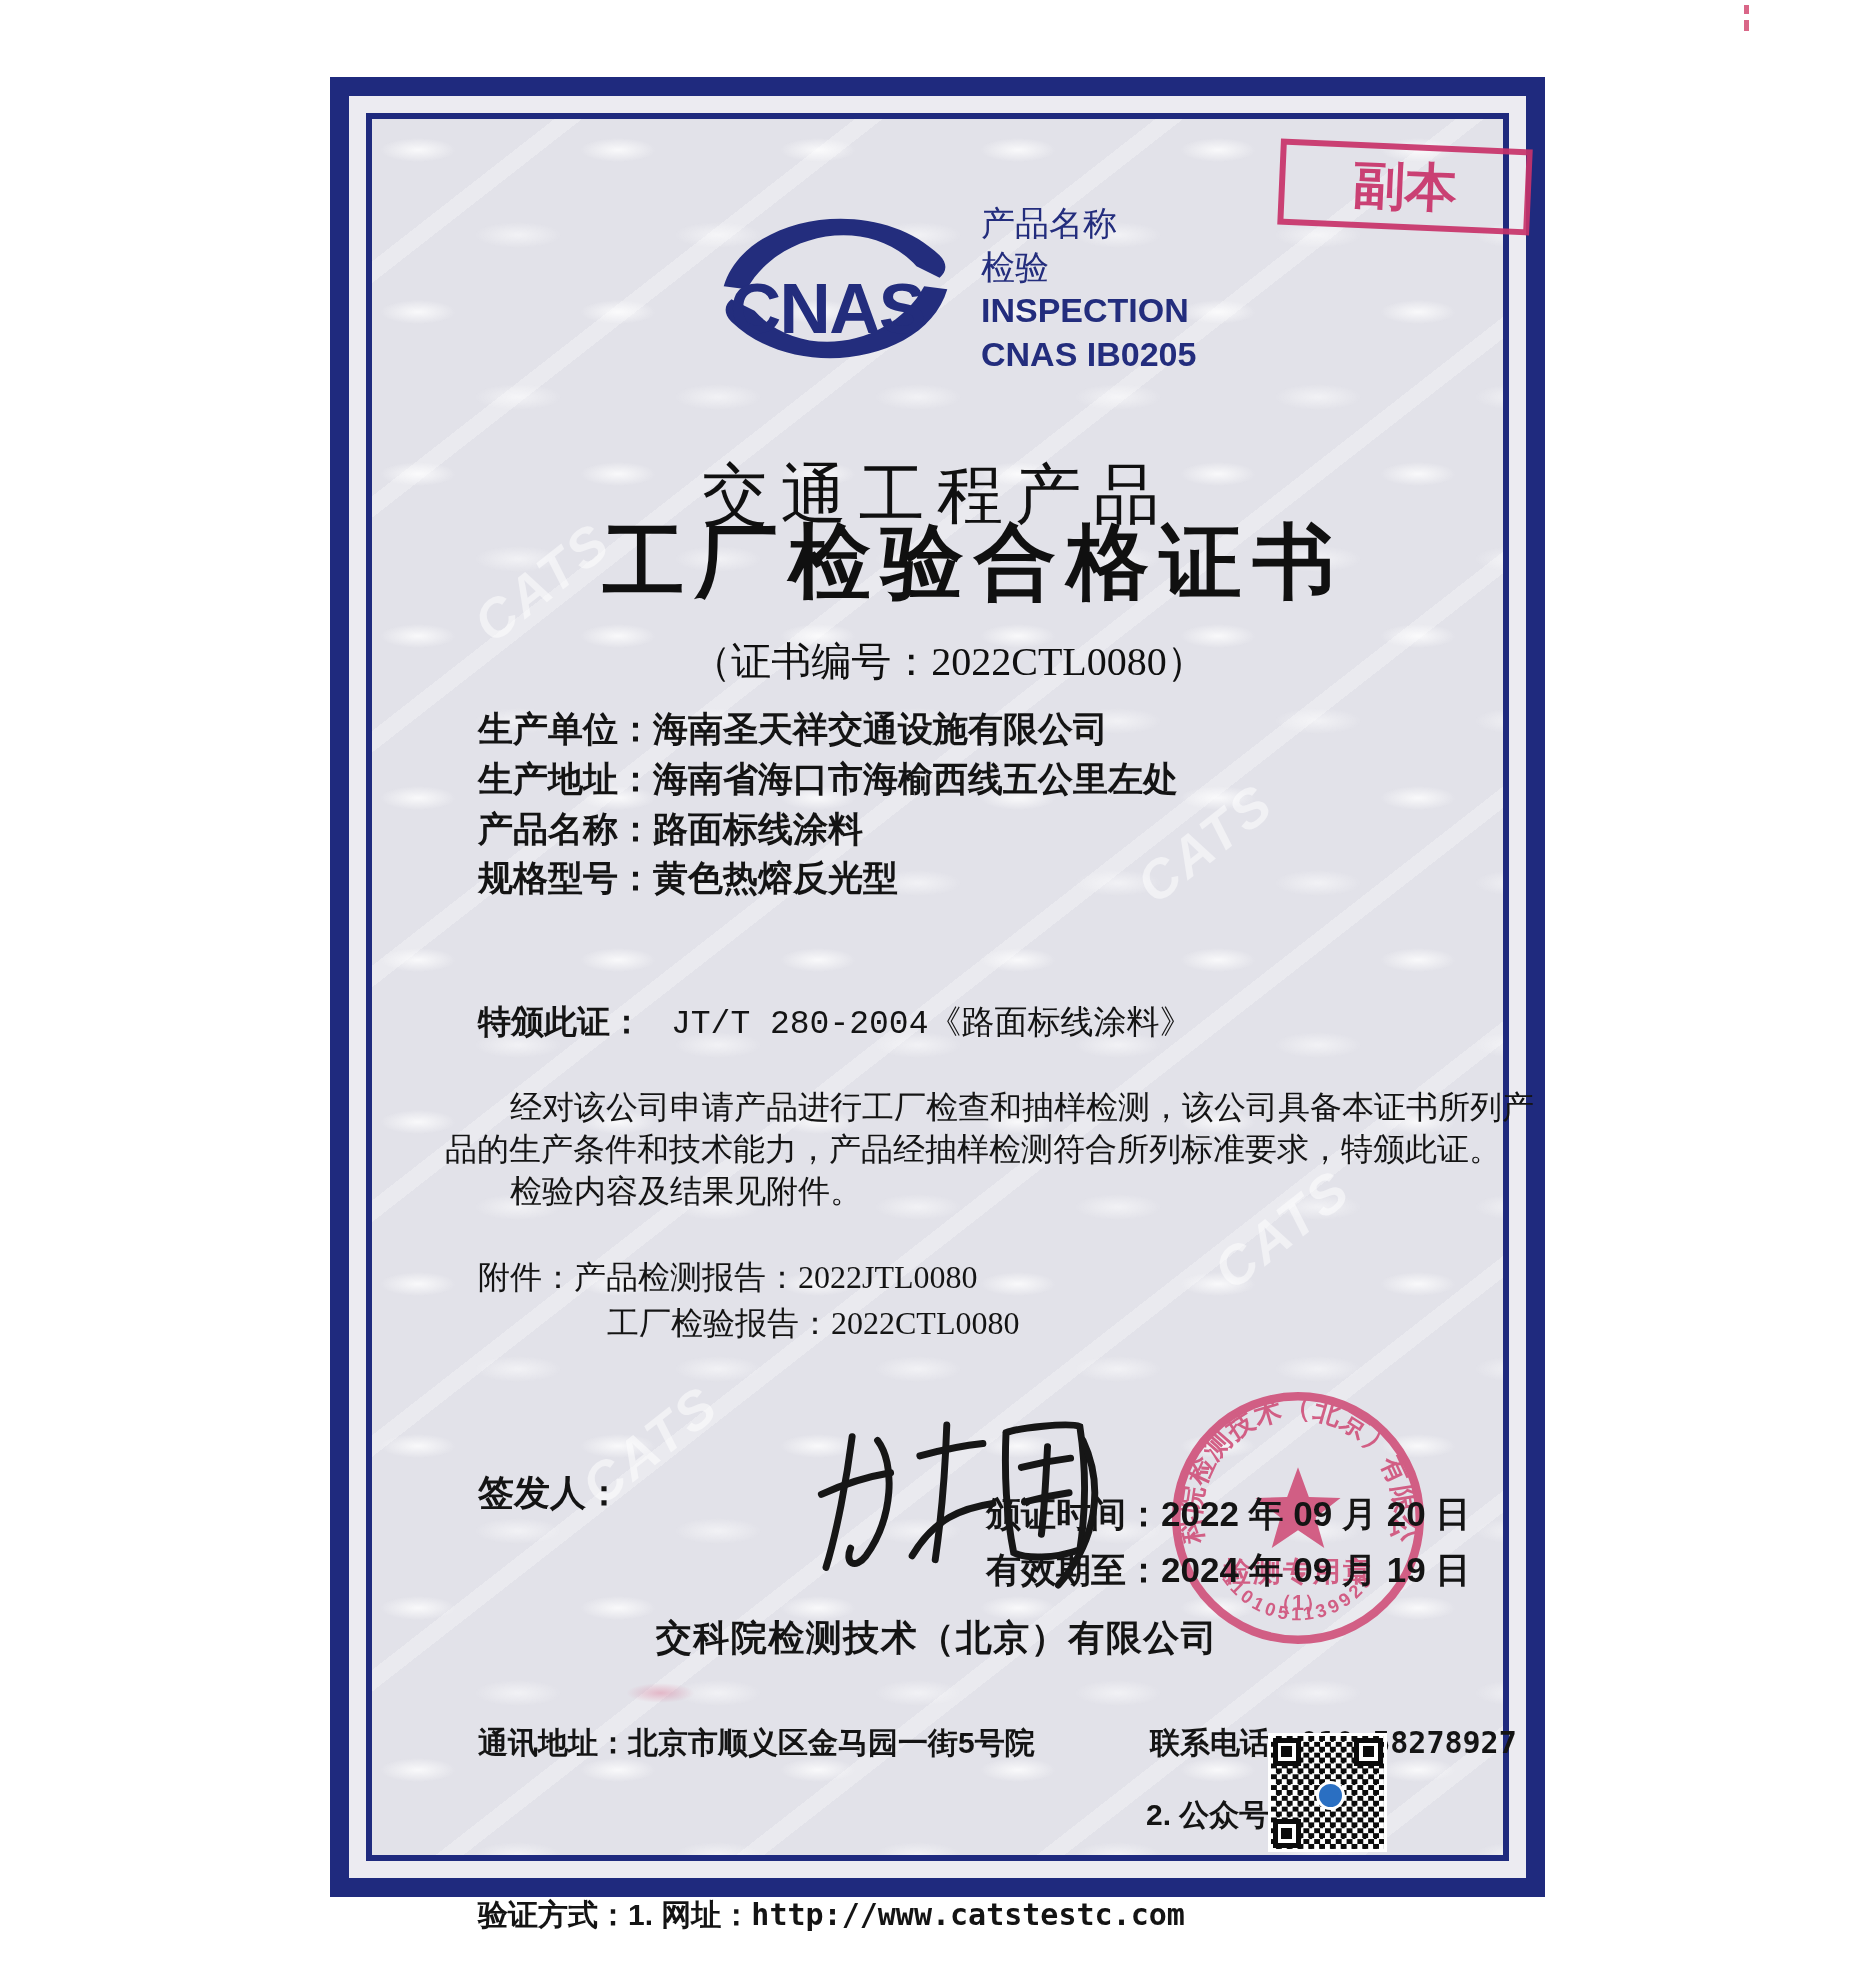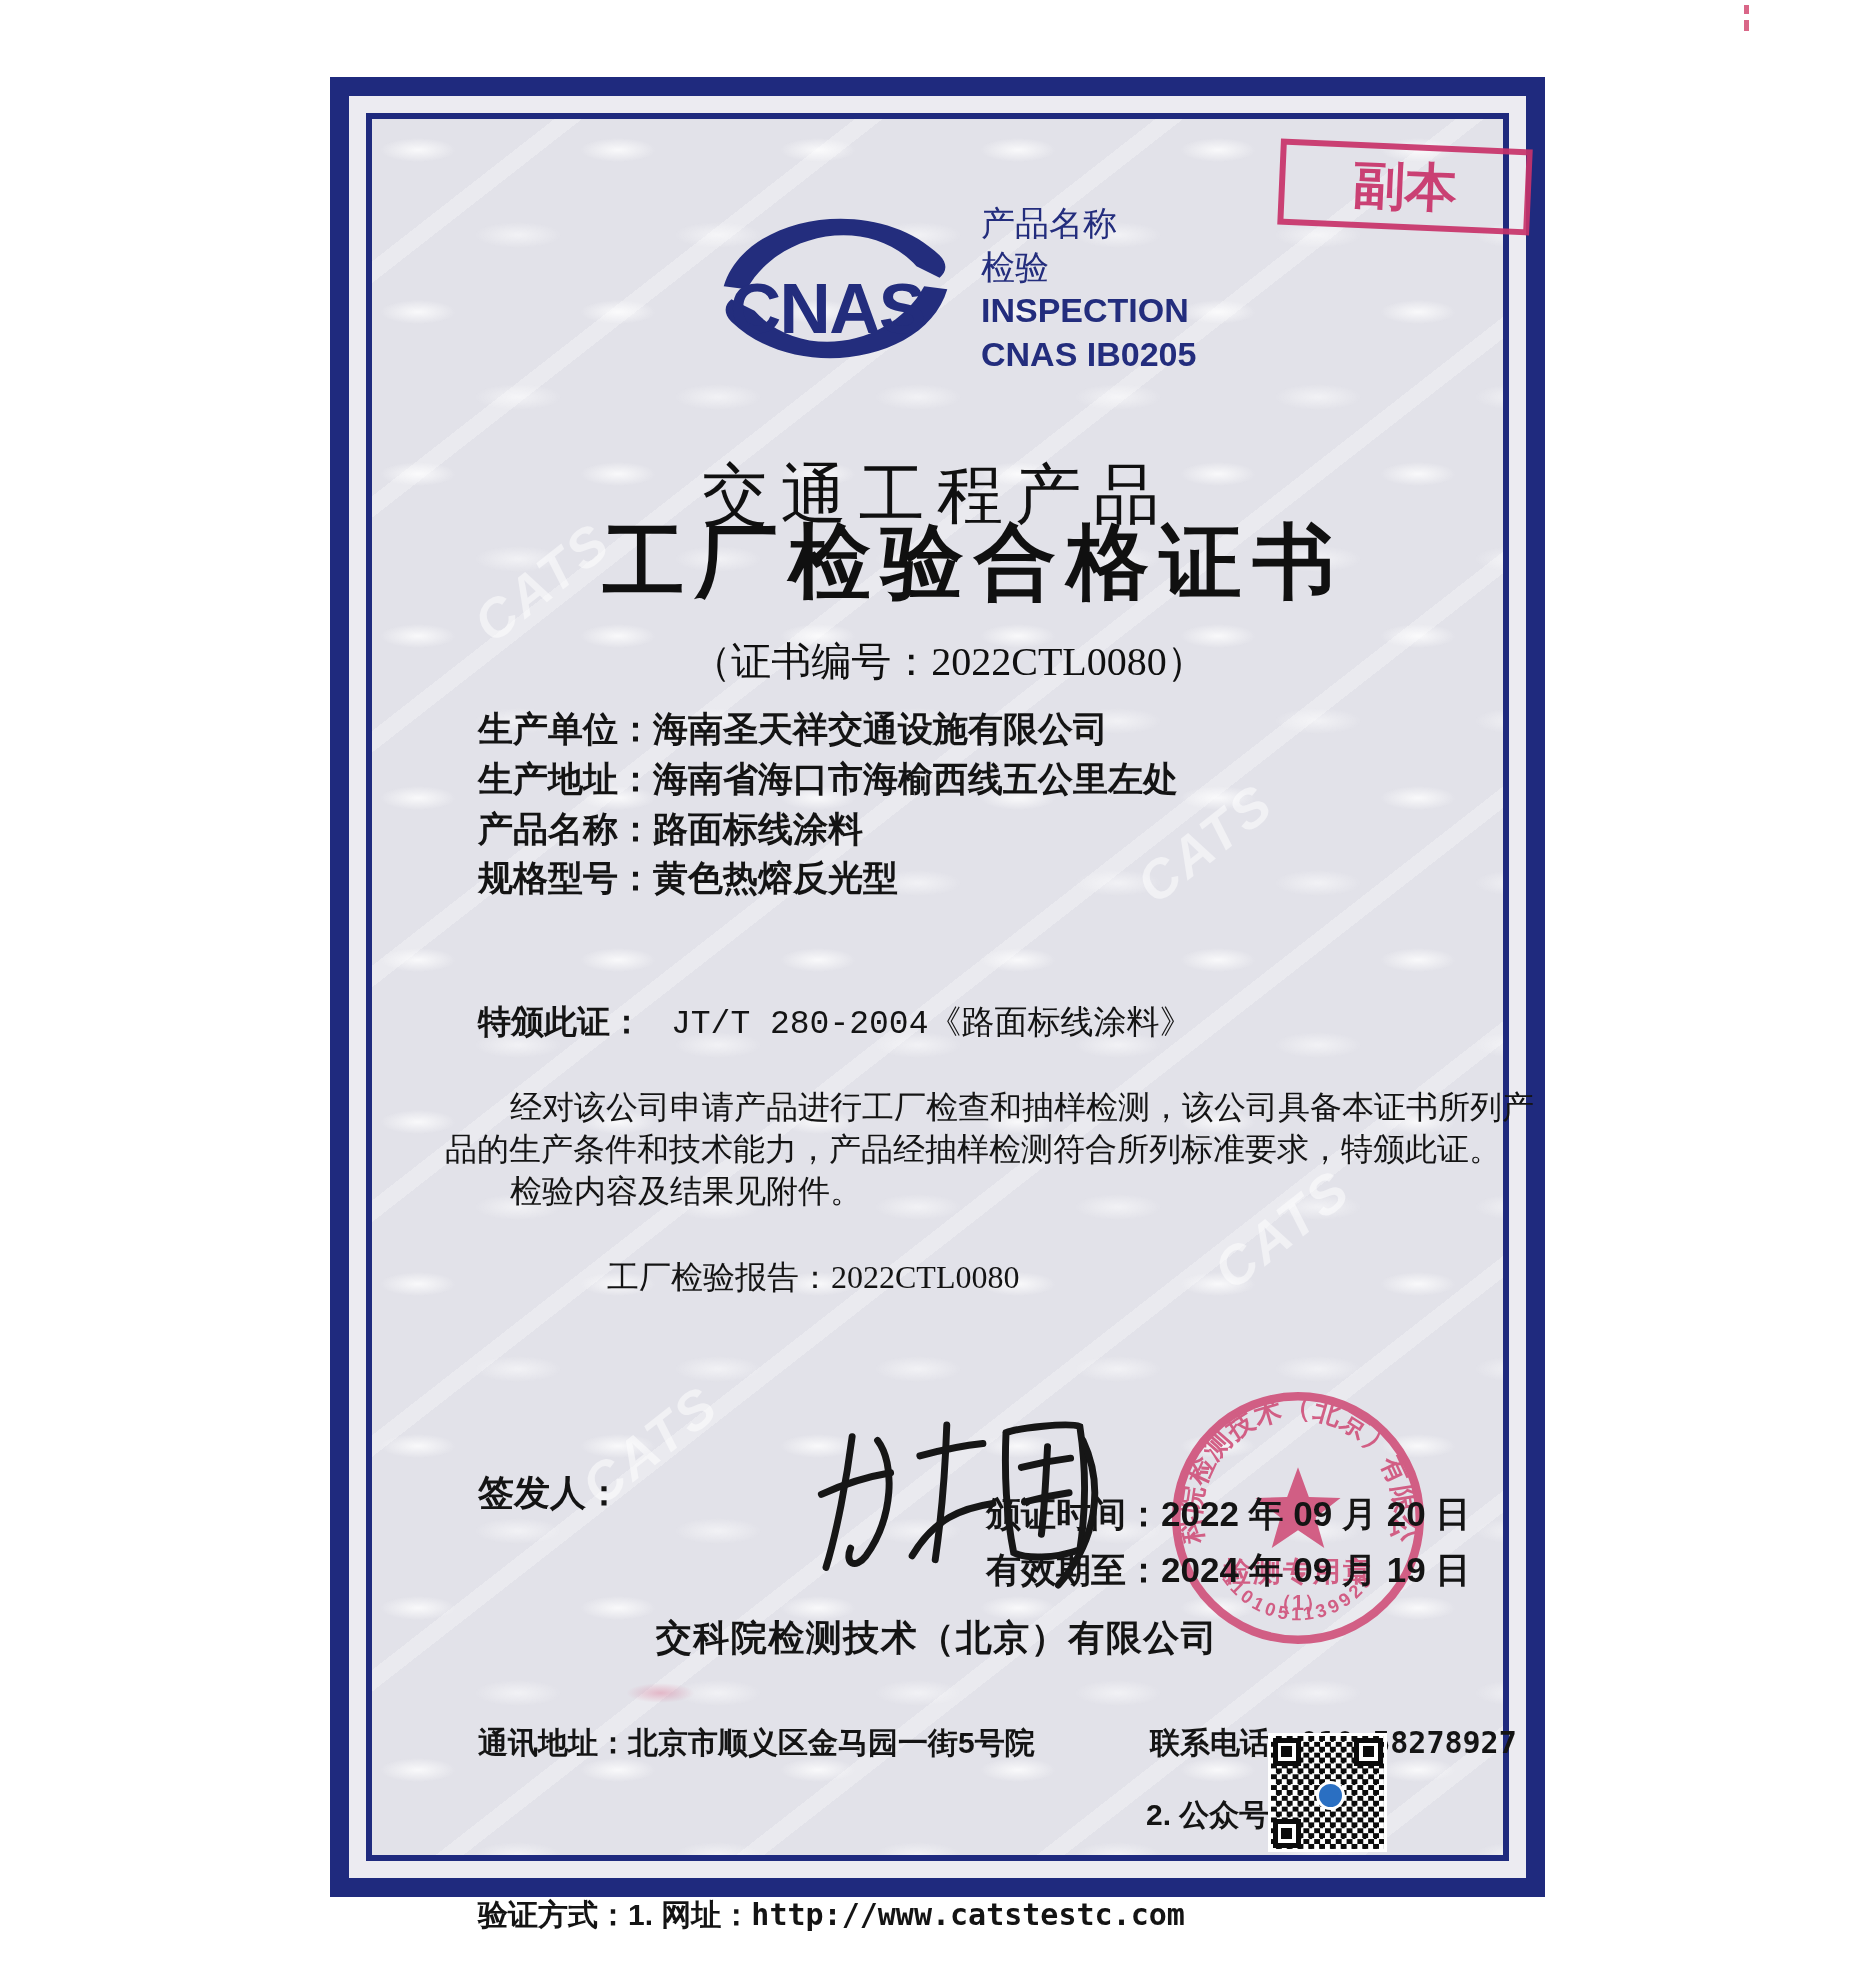--- a/index.html
+++ b/index.html
@@ -127,20 +127,21 @@
           <span class="lbl">特颁此证：</span><span class="val">JT/T 280-2004《路面标线涂料》</span>
         </div>
 
         <div class="para">
           <div class="ln ind">经对该公司申请产品进行工厂检查和抽样检测，该公司具备本证书所列产</div>
           <div class="ln">品的生产条件和技术能力，产品经抽样检测符合所列标准要求，特颁此证。</div>
           <div class="ln ind">检验内容及结果见附件。</div>
         </div>
 
         <div class="attach">
+          <div>附件：产品检测报告：2022JTL0080</div>
           <div class="l2">工厂检验报告：2022CTL0080</div>
         </div>
 
         <div class="signer">签发人：</div>
 
         <svg class="sig" viewBox="0 0 420 260">
           <g fill="none" stroke="#161616" stroke-width="9" stroke-linecap="round">
             <path d="M62,45 C55,100 42,170 28,215"></path>
             <path d="M22,120 C55,105 88,96 112,92"></path>
             <path d="M95,50 C118,80 116,150 80,200 C66,218 52,210 60,190"></path>

